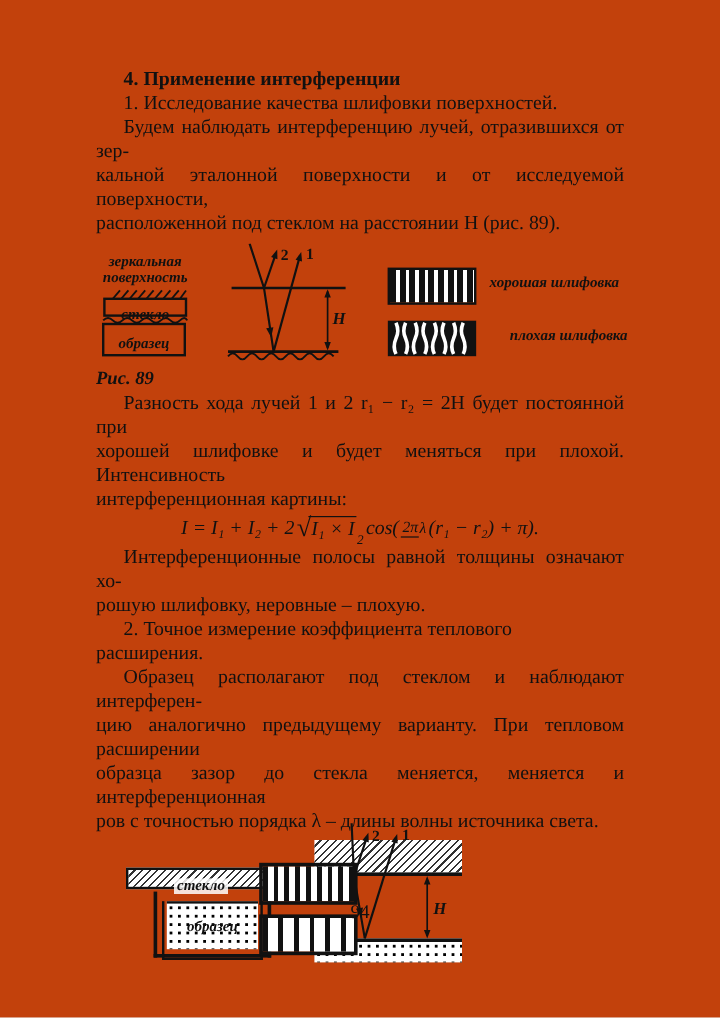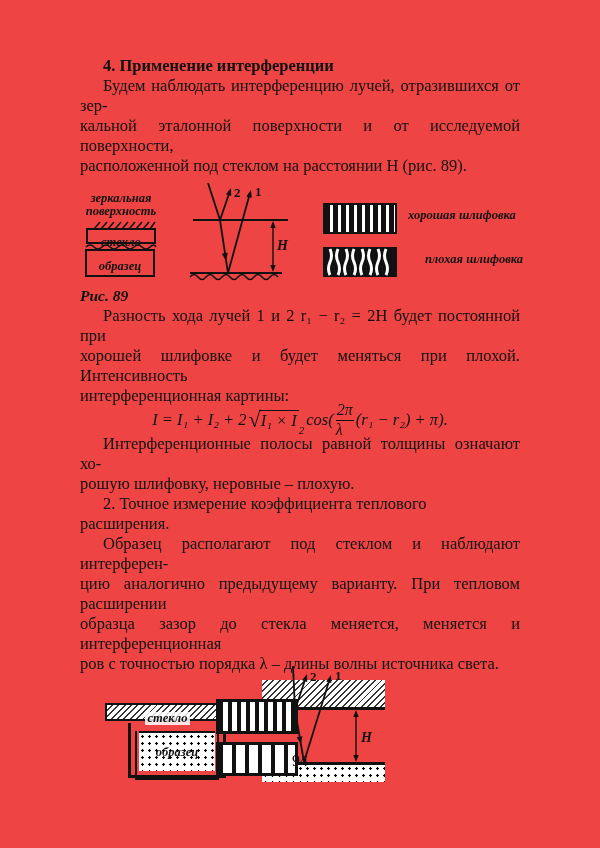--- a/index.html
+++ b/index.html
@@ -1,17 +1,17 @@
 <!DOCTYPE html>
 <html><head>
 <meta charset="utf-8">
 <style>
   html,body { margin:0; padding:0; background:#e8e8e8; }
   .page {
-    position:relative; width:600px; height:848px; background:#ef4444;
+    position:relative; width:600px; height:848px; background:#c2410c;
     font-family:"Liberation Serif", serif; color:#111; overflow:hidden;
   }
   .col { position:absolute; left:80px; top:56px; width:440px; font-size:16.5px; }
   .ln { line-height:20px; white-space:normal; }
   .ind { text-indent:23px; }
   .b { font-weight:bold; }
   .j { text-align:justify; text-align-last:justify; }
 
   
   .figwrap { position:relative; width:440px; }
@@ -55,35 +55,36 @@
   .fringe-sparse { position:absolute; left:136px; top:66px; width:76px; height:28px; border:3px solid #111;
     background:repeating-linear-gradient(90deg,#111 0 4px,#fff 4px 13px); }
 
   
   .formula { display:flex; align-items:center; justify-content:center; height:28px; font-size:16.5px; }
   .formula > * { margin:0 1px; }
   .it { font-style:italic; }
   .sqrt { font-size:22px; margin-right:-3px; line-height:20px; }
   .radicand { border-top:1.4px solid #111; padding:0 2px; }
   .radsub { font-size:11px; align-self:flex-end; position:relative; top:2px; margin-left:-1px; }
-  .frac { display:flex; flex-direction:column; align-items:flex-start; font-size:16px; line-height:1.15; }
+  .frac { display:flex; flex-direction:row; align-items:flex-end; font-size:13px; line-height:1.15; }
   .frac .num { border-bottom:1px solid #111; padding:0 1px; }
 
   .pagenum { position:absolute; left:0; top:752px; width:100%; text-align:center; font-size:16px; }
 
   svg text { font-family:"Liberation Serif", serif; font-weight:bold; font-size:13px; fill:#111; }
   svg .hlbl { font-style:italic; font-size:14px; }
 </style>
 </head>
 <body>
 
 <div class="page">
   <div class="col">
 
     <div class="ln ind b">4. Применение интерференции</div>
+    <div class="ln ind">1. Исследование качества шлифовки поверхностей.</div>
     <div class="ln ind j">Будем наблюдать интерференцию лучей, отразившихся от зер-</div>
     <div class="ln j">кальной эталонной поверхности и от исследуемой поверхности,</div>
     <div class="ln">расположенной под стеклом на расстоянии H (рис. 89).</div>
 
     <div class="figwrap fig89">
       <div class="mirrorlabel figlabel">
         <div>зеркальная</div>
         <div>поверхность</div>
       </div>
       <svg class="hatchticks" width="64" height="8" viewBox="0 0 64 8">

